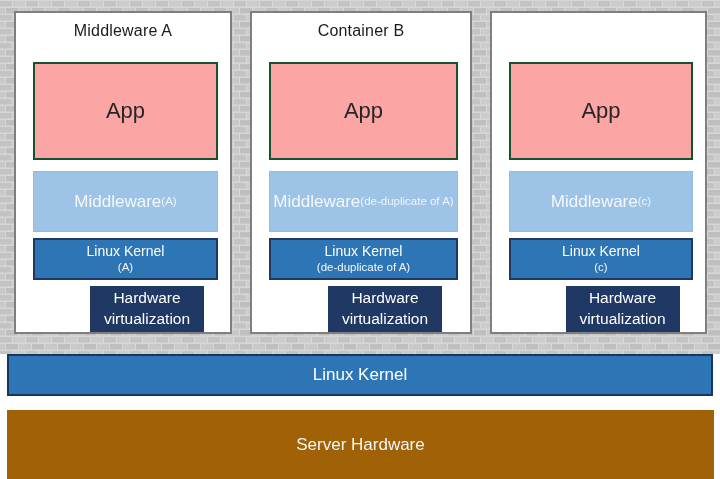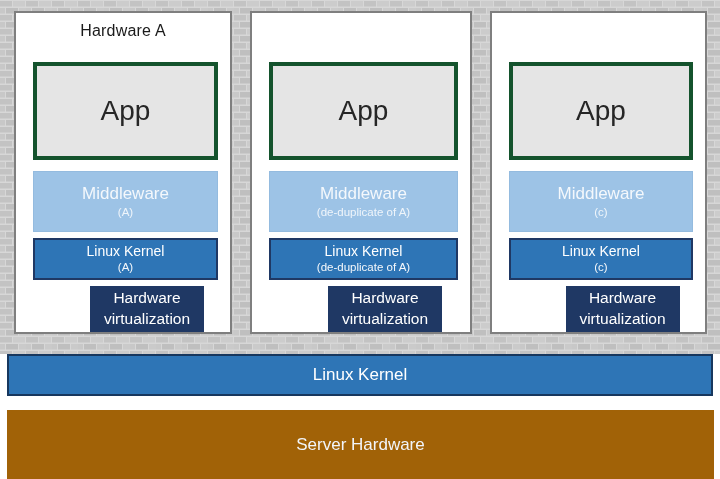--- a/index.html
+++ b/index.html
@@ -14,28 +14,28 @@
   }
   .container-a{left:14px;width:218px;}
   .container-b{left:250px;width:222px;}
   .container-c{left:490px;width:217px;}
   .container-title{
     position:absolute;top:9px;left:0;right:0;text-align:center;
     font-size:16px;color:#1a1a1a;letter-spacing:.2px;
   }
   .app-box{
     position:absolute;left:17px;right:12px;top:49px;height:98px;
-    background:#e5e5e5;border:4px solid #14532d;box-sizing:border-box;
+    background:#fca5a5;border:2px solid #14532d;box-sizing:border-box;
     display:flex;align-items:center;justify-content:center;
-    font-size:28px;color:#262626;
+    font-size:22px;color:#262626;
   }
   .mw-box{
     position:absolute;left:17px;right:12px;top:158px;height:61px;
     background:#9dc3e6;border:1px solid #94bbdf;box-sizing:border-box;
-    display:flex;flex-direction:column;align-items:center;justify-content:center;
+    display:flex;flex-direction:row;align-items:center;justify-content:center;
     color:#f4f8fc;text-align:center;
   }
   .mw-label{font-size:17px;line-height:1.25;}
   .small-note{font-size:11.5px;line-height:1.3;opacity:.95;}
   .kernel-box{
     position:absolute;left:17px;right:12px;top:225px;height:42px;
     background:#2e75b6;border:2px solid #1f3864;box-sizing:border-box;
     display:flex;flex-direction:column;align-items:center;justify-content:center;
     color:#ffffff;text-align:center;
   }
@@ -72,34 +72,35 @@
         <rect x="13" y="1" width="12" height="5.5" fill="#cccccc"></rect>
         <rect x="-7" y="8" width="12" height="5.5" fill="#c8c8c8"></rect>
         <rect x="6" y="8" width="12" height="5.5" fill="#bfbfbf"></rect>
         <rect x="19" y="8" width="12" height="5.5" fill="#cacaca"></rect>
       </pattern>
     </defs>
     <rect width="720" height="354" fill="url(#brickPat)"></rect>
   </svg>
 
   <div class="container-box container-a">
-    <div class="container-title">Hardware A</div>
+    <div class="container-title">Middleware A</div>
     <div class="app-box">App</div>
     <div class="mw-box">
       <div class="mw-label">Middleware</div>
       <div class="small-note">(A)</div>
     </div>
     <div class="kernel-box">
       <div class="kernel-label">Linux Kernel</div>
       <div class="small-note">(A)</div>
     </div>
     <div class="hw-box">Hardware virtualization</div>
   </div>
 
   <div class="container-box container-b">
+    <div class="container-title">Container B</div>
     <div class="app-box">App</div>
     <div class="mw-box">
       <div class="mw-label">Middleware</div>
       <div class="small-note">(de-duplicate of A)</div>
     </div>
     <div class="kernel-box">
       <div class="kernel-label">Linux Kernel</div>
       <div class="small-note">(de-duplicate of A)</div>
     </div>
     <div class="hw-box">Hardware virtualization</div>

